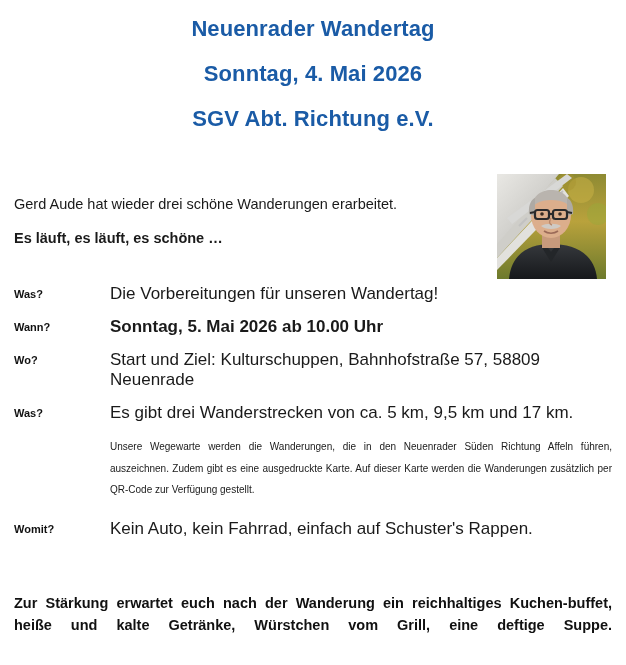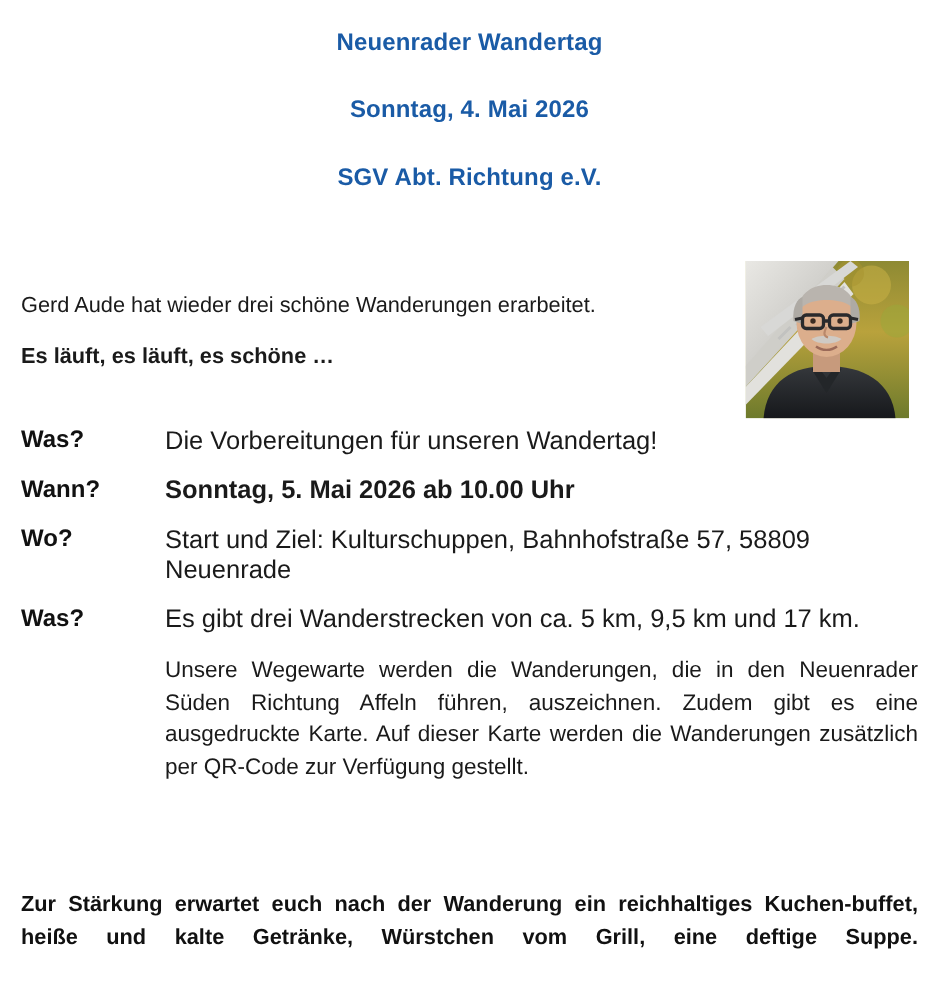--- a/index.html
+++ b/index.html
@@ -26,21 +26,21 @@
 
   
   .heading {
     position: absolute;
     top: 6px;
     left: 0;
     width: 626px;
     text-align: center;
   }
   .heading-line {
-    font-size: 16px;
+    font-size: 22px;
     font-weight: bold;
     color: #1a5ba6;
     line-height: 45px;
     letter-spacing: 0.1px;
     white-space: nowrap;
   }
 
   
   .portrait {
     position: absolute;
@@ -76,40 +76,40 @@
     width: 598px;
   }
   .qa-row {
     display: flex;
     align-items: flex-start;
     margin-bottom: 13px;
   }
   .qa-label {
     width: 96px;
     flex: 0 0 96px;
-    font-size: 16px;
+    font-size: 11px;
     font-weight: bold;
     line-height: 20px;
     color: #111111;
   }
   .qa-value {
     flex: 1 1 auto;
     font-size: 17px;
     line-height: 20px;
     color: #1a1a1a;
   }
   .qa-value.bold { font-weight: bold; }
 
   .qa-row.para {
     margin-top: 11px;
     margin-bottom: 0;
   }
   .qa-para {
     flex: 1 1 auto;
-    font-size: 15px;
+    font-size: 10px;
     line-height: 21.5px;
     color: #1a1a1a;
     text-align: justify;
     text-justify: inter-word;
   }
   .qa-row.womit {
     margin-top: 18px;
   }
 
   
@@ -246,20 +246,24 @@
     <div class="qa-row">
       <div class="qa-label">Was?</div>
       <div class="qa-value">Es gibt drei Wanderstrecken von ca. 5 km, 9,5 km und 17 km.</div>
     </div>
 
     <div class="qa-row para">
       <div class="qa-label"></div>
       <div class="qa-para">Unsere Wegewarte werden die Wanderungen, die in den Neuenrader Süden Richtung Affeln führen, auszeichnen. Zudem gibt es eine ausgedruckte Karte. Auf dieser Karte werden die Wanderungen zusätzlich per QR-Code zur Verfügung gestellt.</div>
     </div>
 
+    <div class="qa-row womit">
+      <div class="qa-label">Womit?</div>
+      <div class="qa-value">Kein Auto, kein Fahrrad, einfach auf Schuster's Rappen.</div>
+    </div>
 
   </div>
 
   <div class="closing">
     <div class="closing-para">Zur Stärkung erwartet euch nach der Wanderung ein reichhaltiges Kuchen-buffet, heiße und kalte Getränke, Würstchen vom Grill, eine deftige Suppe.</div>
   </div>
 
 </div>
 
 </body></html>

